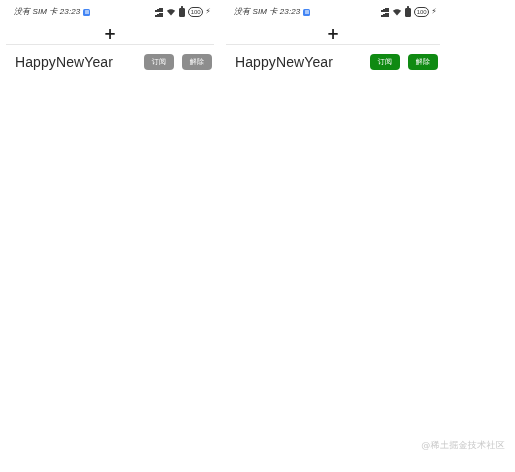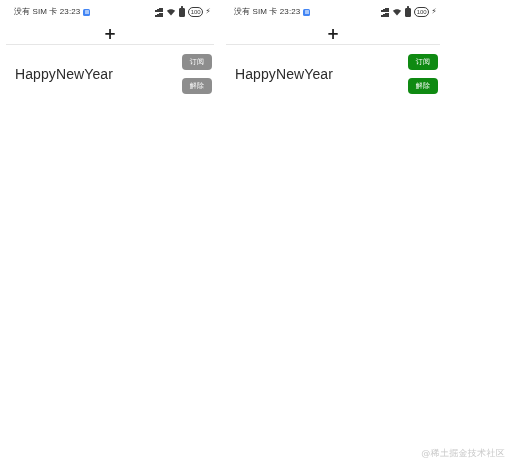--- a/index.html
+++ b/index.html
@@ -40,20 +40,21 @@
     box-sizing: border-box;
     font-size: 8px;
     color: #3a3a3a;
     letter-spacing: 0.1px;
   }
   .status-left {
     display: flex;
     align-items: center;
     gap: 3px;
     white-space: nowrap;
+    font-style: italic;
   }
   .status-text {
     font-size: 8px;
     color: #333333;
     line-height: 1;
   }
   .notif-square {
     display: inline-block;
     width: 7px;
     height: 7px;
@@ -184,21 +185,20 @@
   .row-title {
     font-size: 14px;
     color: #2b2b2b;
     letter-spacing: 0.1px;
     white-space: nowrap;
   }
   .row-actions {
     display: flex;
     align-items: center;
     gap: 8px;
-    flex-direction: column;
   }
   .pill-btn {
     font-size: 7px;
     color: #ffffff;
     border: none;
     border-radius: 4px;
     padding: 0;
     width: 30px;
     height: 16px;
     line-height: 16px;
@@ -208,21 +208,21 @@
     font-family: "DejaVu Sans", "Liberation Sans", sans-serif;
     box-sizing: border-box;
   }
   .pill-gray  { background: #8d8d8d; }
   .pill-green { background: #0f8a12; }
 
   
   .watermark {
     position: absolute;
     right: 10px;
-    bottom: 12px;
+    bottom: 20px;
     font-size: 9px;
     color: #c9c9c9;
     letter-spacing: 0.3px;
     font-family: "DejaVu Sans", "Liberation Sans", sans-serif;
     user-select: none;
   }
 </style>
 </head>
 <body>
 

